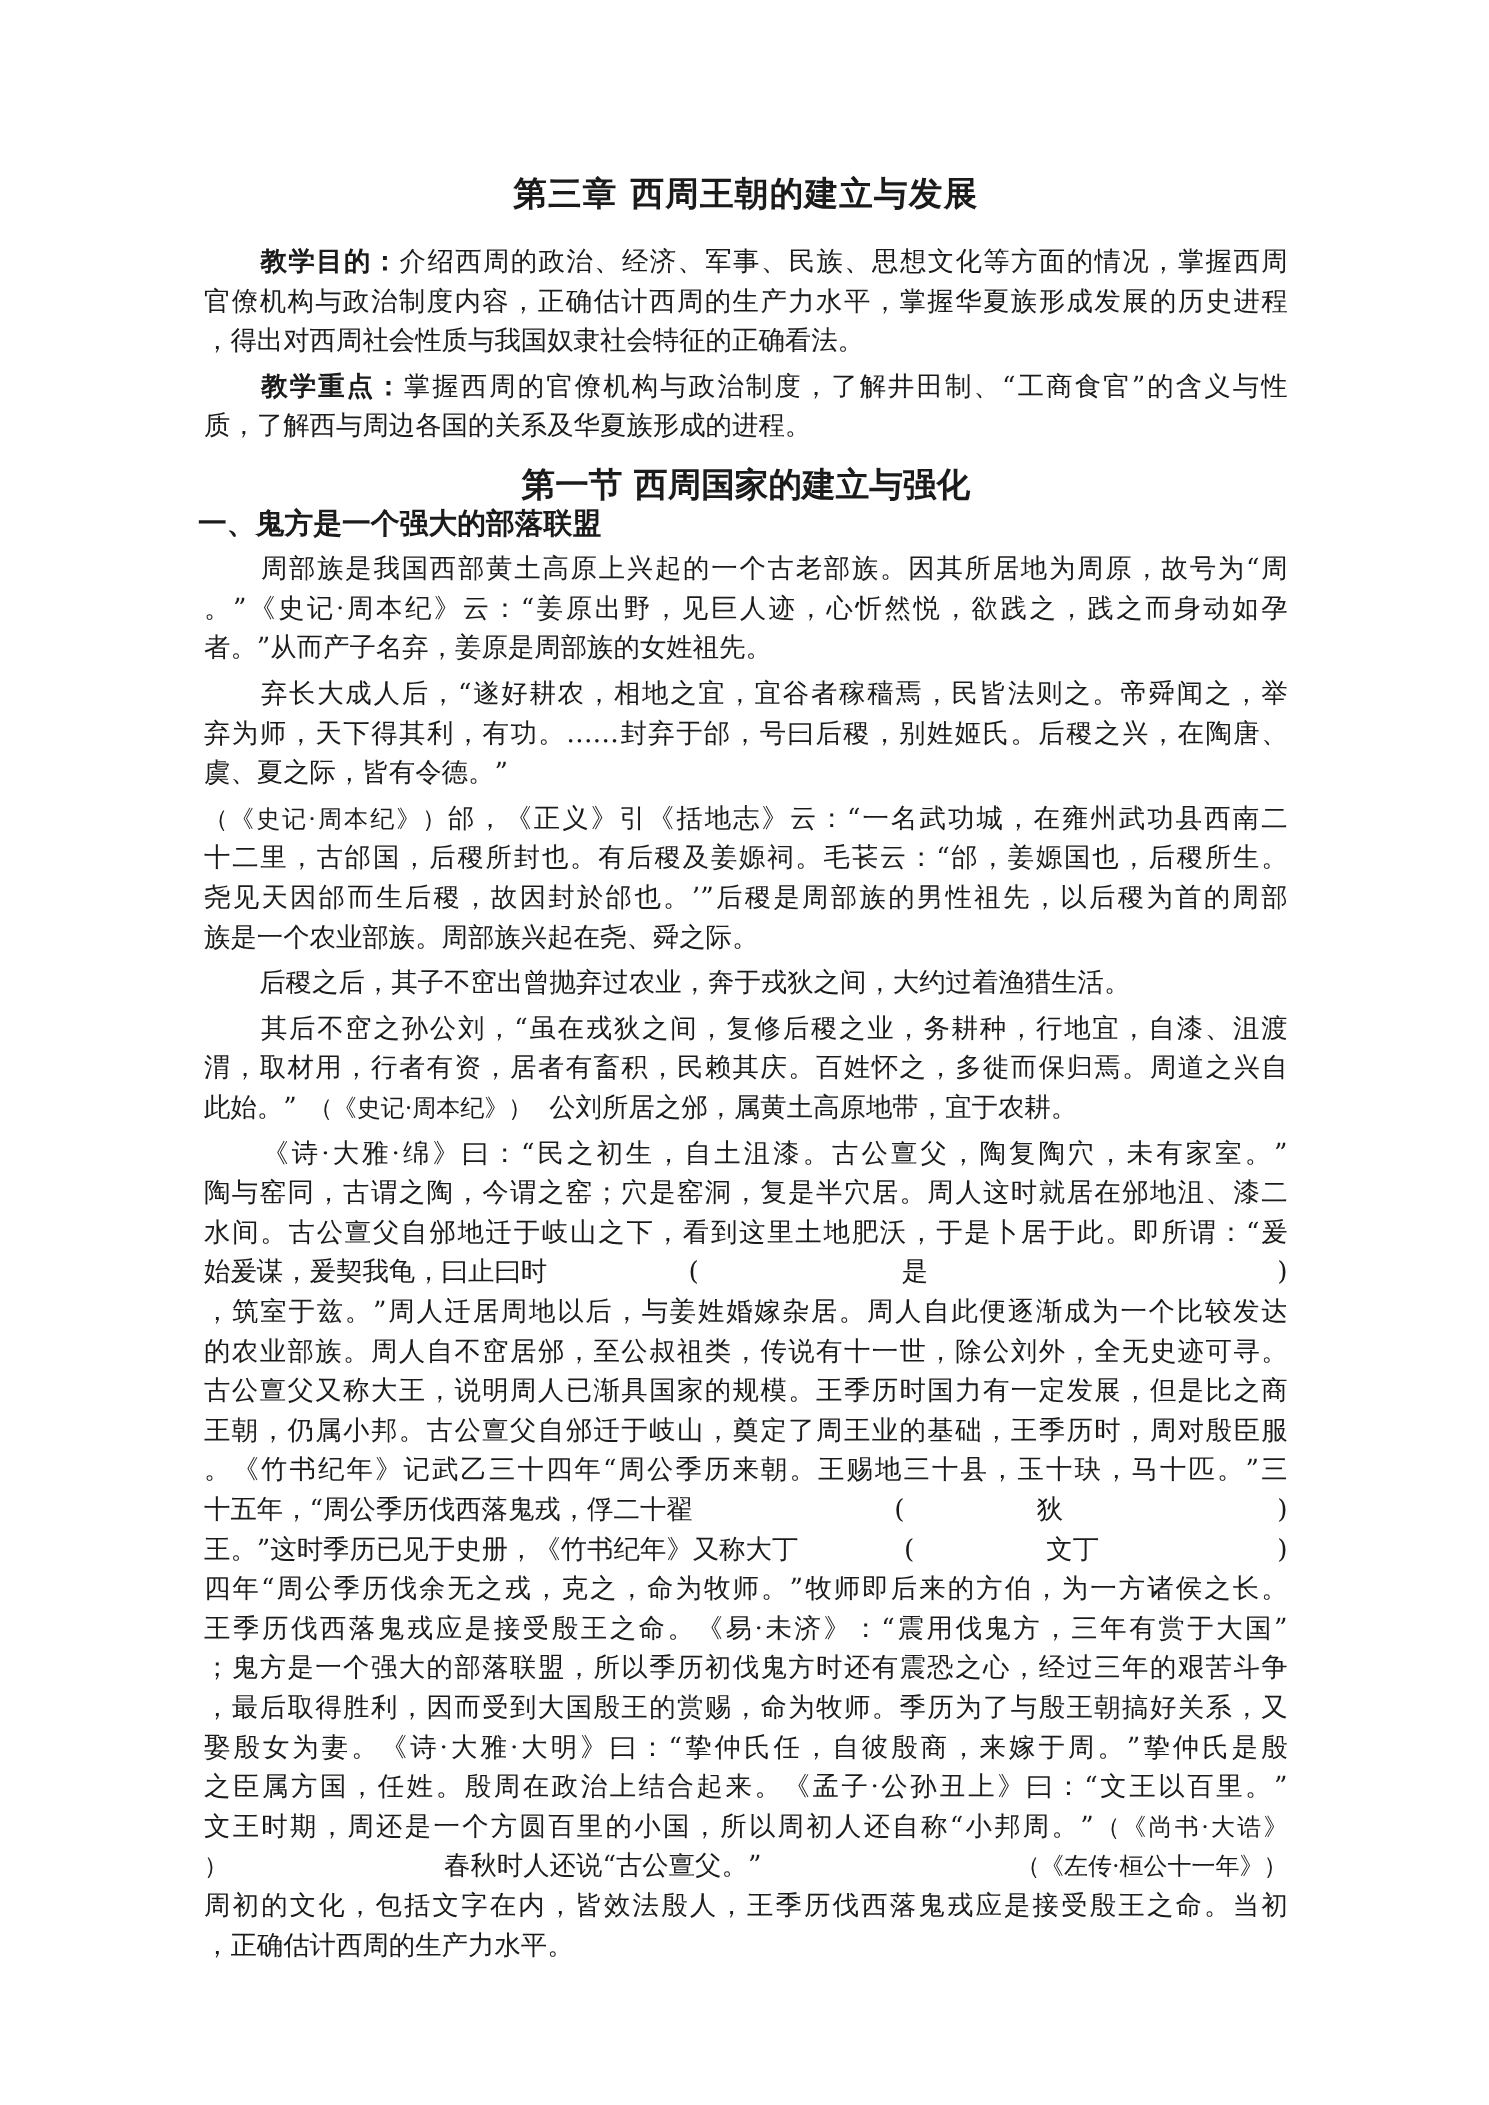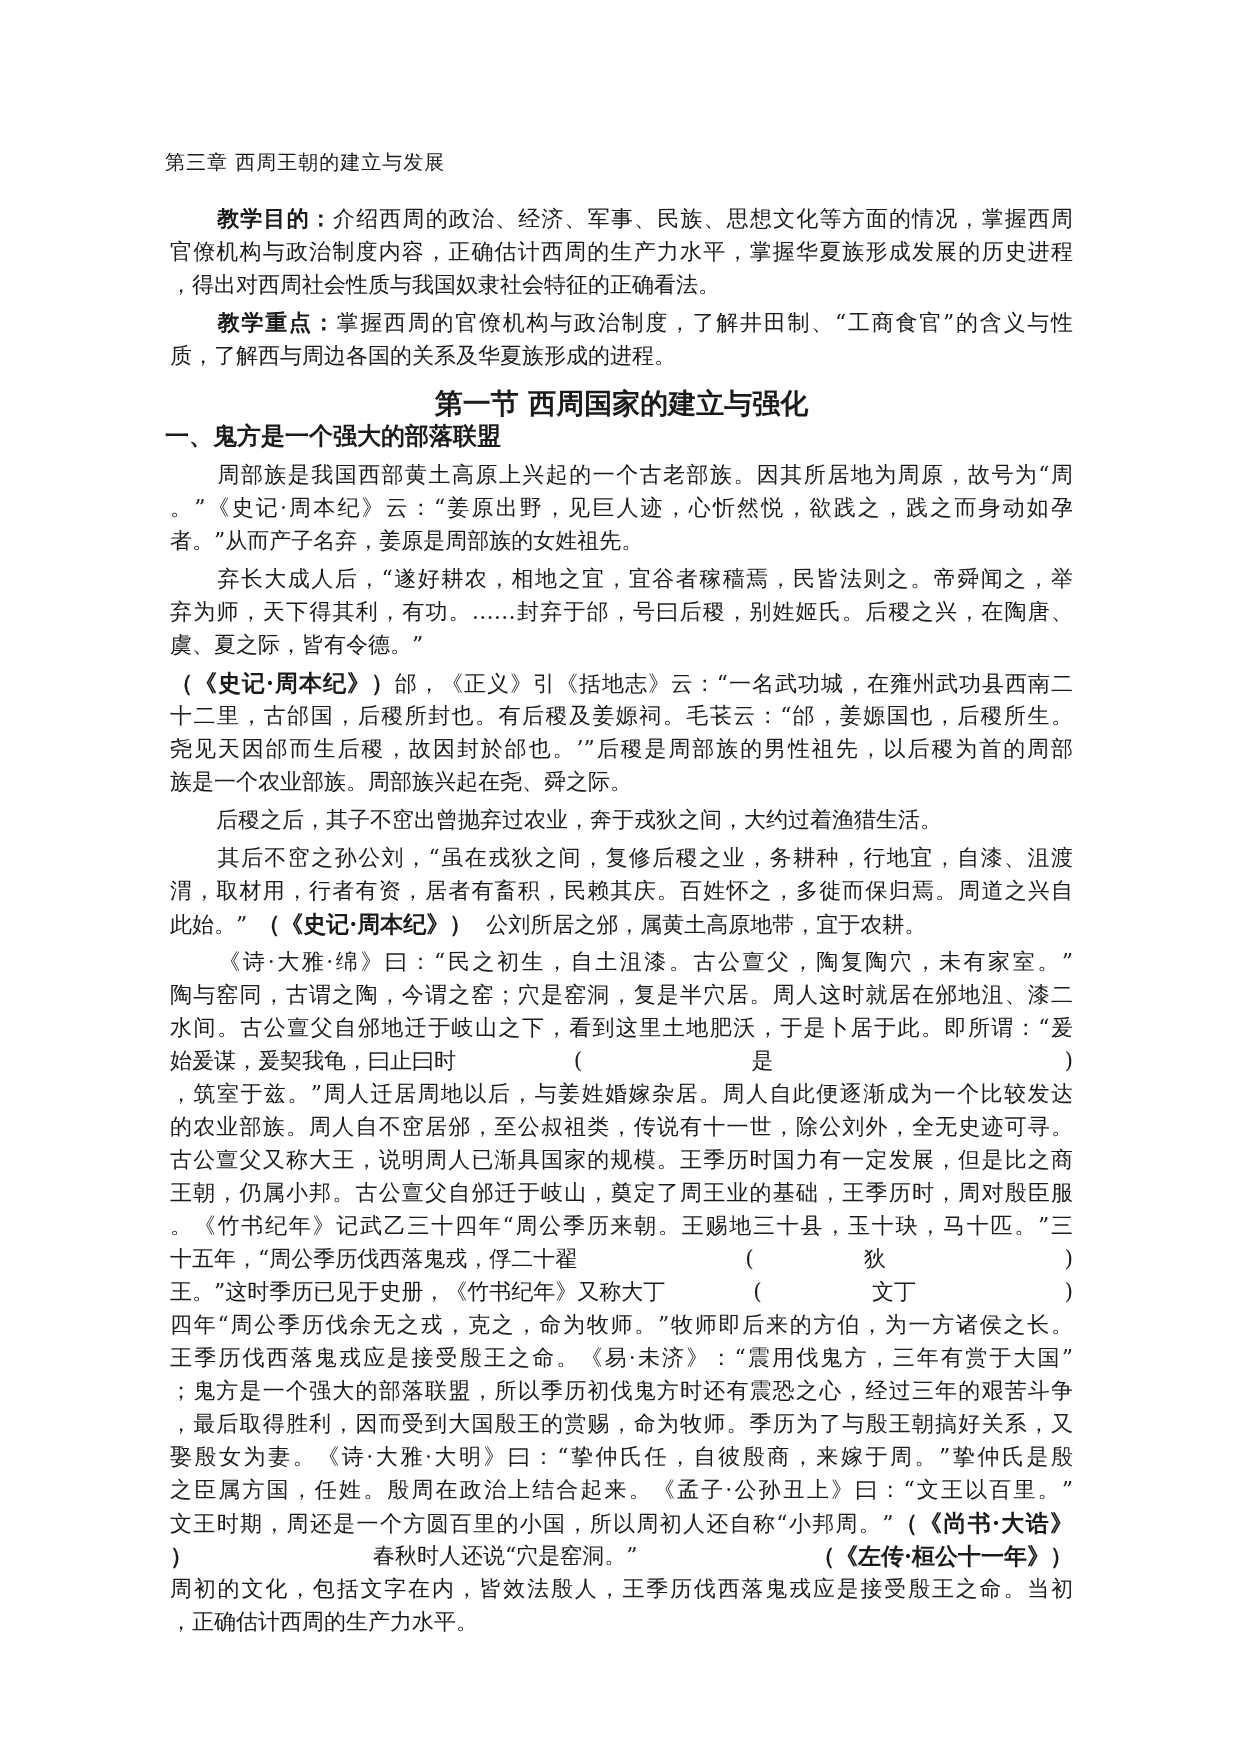--- a/index.html
+++ b/index.html
@@ -8,22 +8,22 @@
     width:1241px;height:1754px;
     background:#ffffff;
     color:#1b1b1b;
     font-family:"DejaVu Serif","Liberation Serif",serif;
     overflow:hidden;
   }
   .content{padding:140px 163px 0 165px;}
   h1.doc-title{
     margin:0 0 18px 0;
     font-family:"DejaVu Sans","Liberation Sans",sans-serif;
-    font-size:20px;line-height:44px;font-weight:400;
-    letter-spacing:1px;
+    font-size:28px;line-height:44px;font-weight:700;
+    text-align:center;letter-spacing:1px;
   }
   h2.section-heading{
     margin:15px 0 0 0;
     font-family:"DejaVu Sans","Liberation Sans",sans-serif;
     font-size:28px;line-height:33px;font-weight:700;text-align:center;
   }
   h3.subsection-heading{
     margin:0;
     font-family:"DejaVu Sans","Liberation Sans",sans-serif;
     font-size:24px;line-height:33px;font-weight:700;text-align:left;
@@ -31,21 +31,21 @@
   .para{margin:5px;}
   .l{
     font-size:22px;line-height:33px;height:33px;
     overflow:hidden;white-space:nowrap;
   }
   .l.fill{text-align:justify;text-align-last:justify;text-justify:inter-character;}
   .l.flexline{display:flex;align-items:center;white-space:pre;}
   .gap{display:inline-block;height:1px;}
   .grow{display:inline-block;}
   .flexline .grow{flex-grow:var(--g,1);}
-  .small{font-size:23px;font-weight:bold;}
+  .small{font-size:20px;}
   .bold{
     font-family:"DejaVu Sans","Liberation Sans",sans-serif;
     font-weight:700;
   }
 </style>
 </head>
 <body>
 
 <div class="page">
   <div class="content">
@@ -102,19 +102,19 @@
         <div class="l fill"><span class="">。《竹书纪年》记武乙三十四年“周公季历来朝。王赐地三十县，玉十玦，马十匹。”三</span></div>
         <div class="l flexline"><span class="">十五年，“周公季历伐西落鬼戎，俘二十翟</span><span class="grow" style="flex-grow: 1.6;"></span><span class="">(</span><span class="grow" style="flex-grow: 1.05;"></span><span class="">狄</span><span class="grow" style="flex-grow: 1.7;"></span><span class="">)</span></div>
         <div class="l flexline"><span class="">王。”这时季历已见于史册，《竹书纪年》又称大丁</span><span class="grow" style="flex-grow: 0.8;"></span><span class="">(</span><span class="grow" style="flex-grow: 1;"></span><span class="">文丁</span><span class="grow" style="flex-grow: 1.35;"></span><span class="">)</span></div>
         <div class="l fill"><span class="">四年“周公季历伐余无之戎，克之，命为牧师。”牧师即后来的方伯，为一方诸侯之长。</span></div>
         <div class="l fill"><span class="">王季历伐西落鬼戎应是接受殷王之命。《易·未济》：“震用伐鬼方，三年有赏于大国”</span></div>
         <div class="l fill"><span class="">；鬼方是一个强大的部落联盟，所以季历初伐鬼方时还有震恐之心，经过三年的艰苦斗争</span></div>
         <div class="l fill"><span class="">，最后取得胜利，因而受到大国殷王的赏赐，命为牧师。季历为了与殷王朝搞好关系，又</span></div>
         <div class="l fill"><span class="">娶殷女为妻。《诗·大雅·大明》曰：“挚仲氏任，自彼殷商，来嫁于周。”挚仲氏是殷</span></div>
         <div class="l fill"><span class="">之臣属方国，任姓。殷周在政治上结合起来。《孟子·公孙丑上》曰：“文王以百里。”</span></div>
         <div class="l fill"><span class="">文王时期，周还是一个方圆百里的小国，所以周初人还自称“小邦周。”</span><span class="small">（《尚书·大诰》</span></div>
-        <div class="l flexline"><span class="small">）</span><span class="gap" style="width: 180px;"></span><span class="">春秋时人还说“穴是窑洞。”</span><span class="grow" style="flex-grow: 1;"></span><span class="small">（《左传·桓公十一年》）</span></div>
+        <div class="l flexline"><span class="small">）</span><span class="gap" style="width: 180px;"></span><span class="">春秋时人还说“古公亶父。”</span><span class="grow" style="flex-grow: 1;"></span><span class="small">（《左传·桓公十一年》）</span></div>
         <div class="l fill"><span class="">周初的文化，包括文字在内，皆效法殷人，王季历伐西落鬼戎应是接受殷王之命。当初</span></div>
         <div class="l"><span class="">，正确估计西周的生产力水平。</span></div>
       </div>
 
   </div>
 </div>
 
 </body></html>

